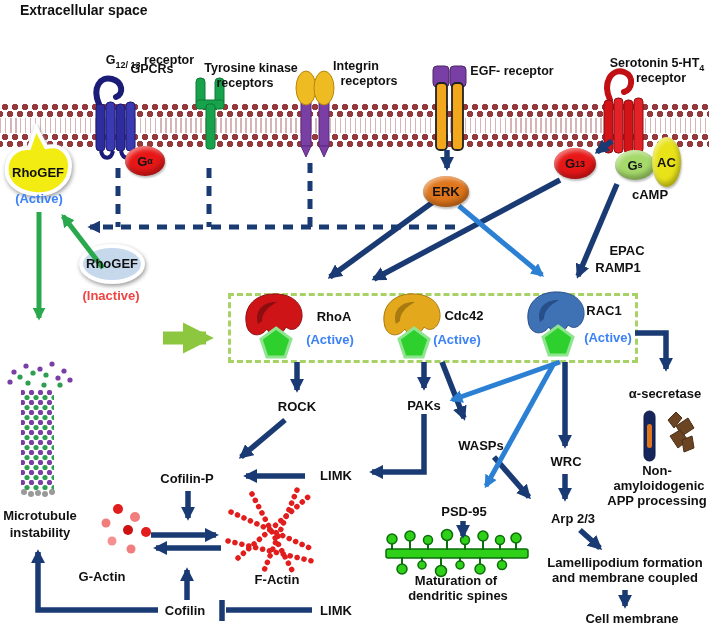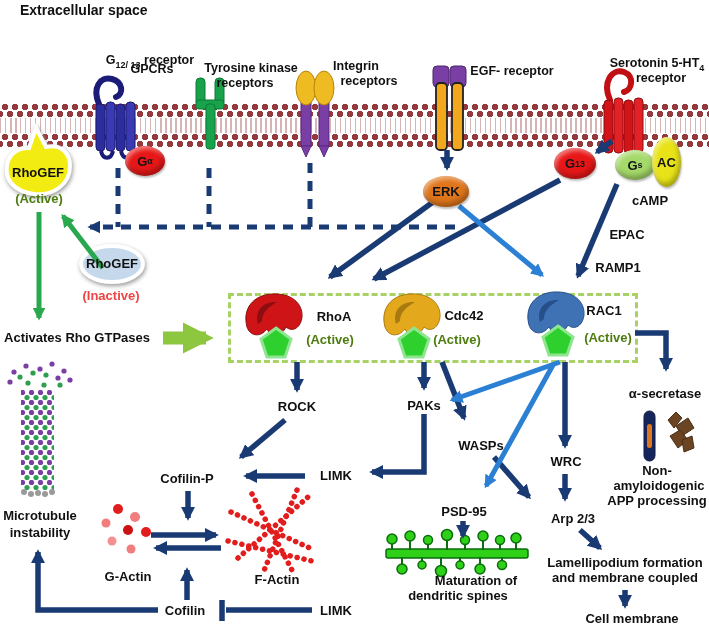--- a/index.html
+++ b/index.html
@@ -14,21 +14,21 @@
       radial-gradient(circle 3.4px at 10px 11px,#96393c 94%, transparent);
     background-size:10px 15px;}
   .mem-tails{height:15px;
     background-image:repeating-linear-gradient(90deg, rgba(150,57,60,.38) 0 1.5px, transparent 1.5px 5px);}
   
   .lbl{position:absolute;font-weight:bold;font-size:13px;line-height:14px;color:#101010;
        white-space:nowrap;transform:translateX(-50%);text-align:center;z-index:5;}
   .lbl.small{font-size:12.5px;}
   .lbl.left{transform:none;text-align:left;}
   .lbl sub{font-size:9px;}
-  .state-active{color:#4d7c0f;}
+  .state-active{color:#3b82f6;}
   .state-inactive{color:#ef4444;}
   
   .oval{position:absolute;border-radius:50%;display:flex;align-items:center;justify-content:center;
         font-weight:bold;font-size:13px;color:#141414;z-index:5;
         box-shadow:inset -2px -4px 5px rgba(0,0,0,.28), inset 2px 3px 4px rgba(255,255,255,.45), 1px 2px 2px rgba(0,0,0,.25);}
   .oval sub{font-size:9px;}
   .red-oval{background:#e81717;}
   .green-oval{background:#a5d96a;}
   .yellow-oval{background:#e8e318;}
   .orange-oval{background:#e0761c;}
@@ -301,25 +301,24 @@
       <sub>s</sub>
     </div>
   <div class="oval yellow-oval" style="left:652px;top:137px;width:29px;height:50px">AC</div>
   <div class="oval orange-oval" style="left:423px;top:176px;width:46px;height:31px">ERK</div>
 
   <div class="lbl" style="left:38px;top:166px">RhoGEF</div>
   <div class="lbl state-active" style="left:39px;top:192px">(Active)</div>
   <div class="lbl" style="left:112px;top:257px">RhoGEF</div>
   <div class="lbl state-inactive" style="left:111px;top:289px">(Inactive)</div>
 
-  <div class="lbl" style="left:650px;top:194px">cAMP</div>
-  <div class="lbl" style="left:627px;top:228px">EPAC</div>
+  <div class="lbl" style="left:650px;top:188px">cAMP</div>
+  <div class="lbl" style="left:627px;top:244px">EPAC</div>
   <div class="lbl" style="left:618px;top:261px">RAMP1</div>
 
-  <div class="lbl" style="left:77px;top:331px">Activates Rho GTPases</div>
 
   <div class="lbl" style="left:334px;top:310px">RhoA</div>
   <div class="lbl state-active" style="left:330px;top:333px">(Active)</div>
   <div class="lbl" style="left:464px;top:309px">Cdc42</div>
   <div class="lbl state-active" style="left:457px;top:333px">(Active)</div>
   <div class="lbl" style="left:604px;top:304px">RAC1</div>
   <div class="lbl state-active" style="left:608px;top:331px">(Active)</div>
 
   <div class="lbl" style="left:297px;top:400px">ROCK</div>
   <div class="lbl" style="left:424px;top:399px">PAKs</div>
@@ -327,26 +326,26 @@
   <div class="lbl" style="left:566px;top:455px">WRC</div>
   <div class="lbl" style="left:665px;top:387px">α-secretase</div>
   <div class="lbl" style="left:187px;top:472px">Cofilin-P</div>
   <div class="lbl" style="left:336px;top:469px">LIMK</div>
   <div class="lbl" style="left:464px;top:505px">PSD-95</div>
   <div class="lbl" style="left:573px;top:512px">Arp 2/3</div>
 
   <div class="lbl" style="left:40px;top:509px">Microtubule</div>
   <div class="lbl" style="left:40px;top:526px">instability</div>
 
-  <div class="lbl" style="left:128px;top:570px">G-Actin</div>
+  <div class="lbl" style="left:102px;top:570px">G-Actin</div>
   <div class="lbl" style="left:277px;top:573px">F-Actin</div>
   <div class="lbl" style="left:185px;top:604px">Cofilin</div>
   <div class="lbl" style="left:336px;top:604px">LIMK</div>
 
-  <div class="lbl" style="left:476px;top:574px">Maturation of</div>
+  <div class="lbl" style="left:456px;top:574px">Maturation of</div>
   <div class="lbl" style="left:458px;top:589px">dendritic spines</div>
 
   <div class="lbl" style="left:657px;top:464px">Non-</div>
   <div class="lbl" style="left:659px;top:479px">amyloidogenic</div>
   <div class="lbl" style="left:657px;top:494px">APP processing</div>
 
   <div class="lbl" style="left:625px;top:556px">Lamellipodium formation</div>
   <div class="lbl" style="left:625px;top:571px">and membrane coupled</div>
 
   <div class="lbl" style="left:632px;top:612px">Cell membrane</div>

